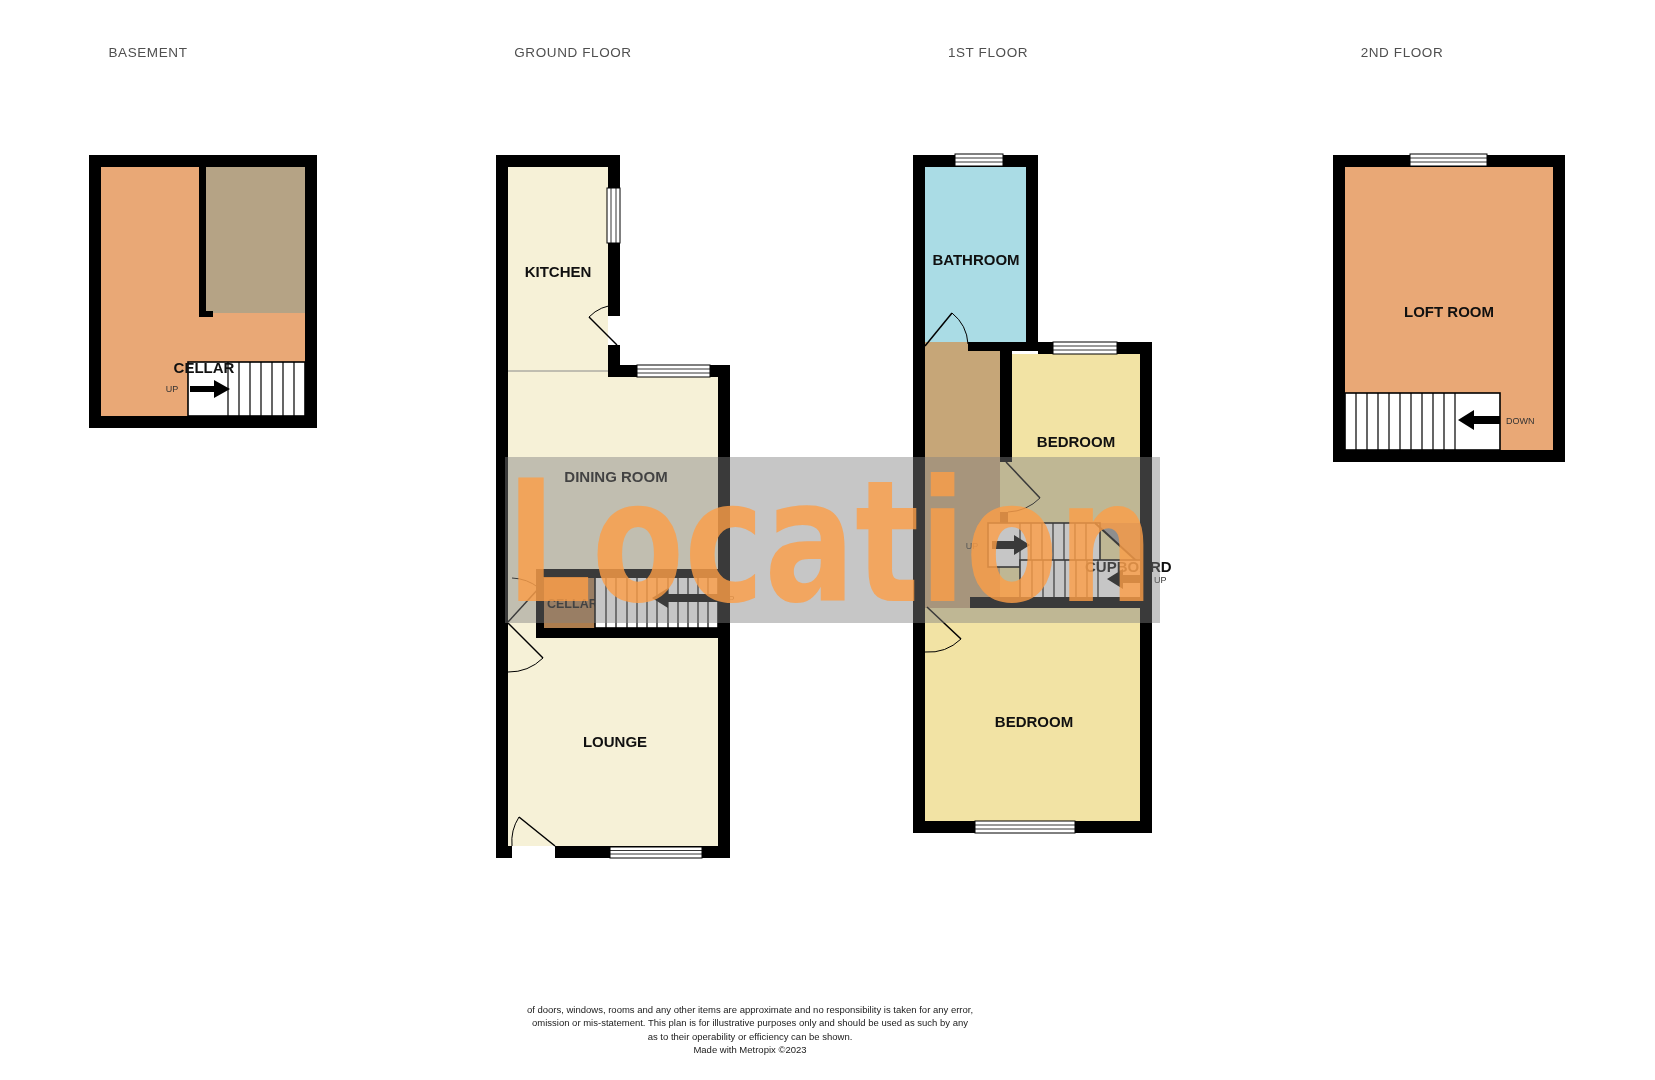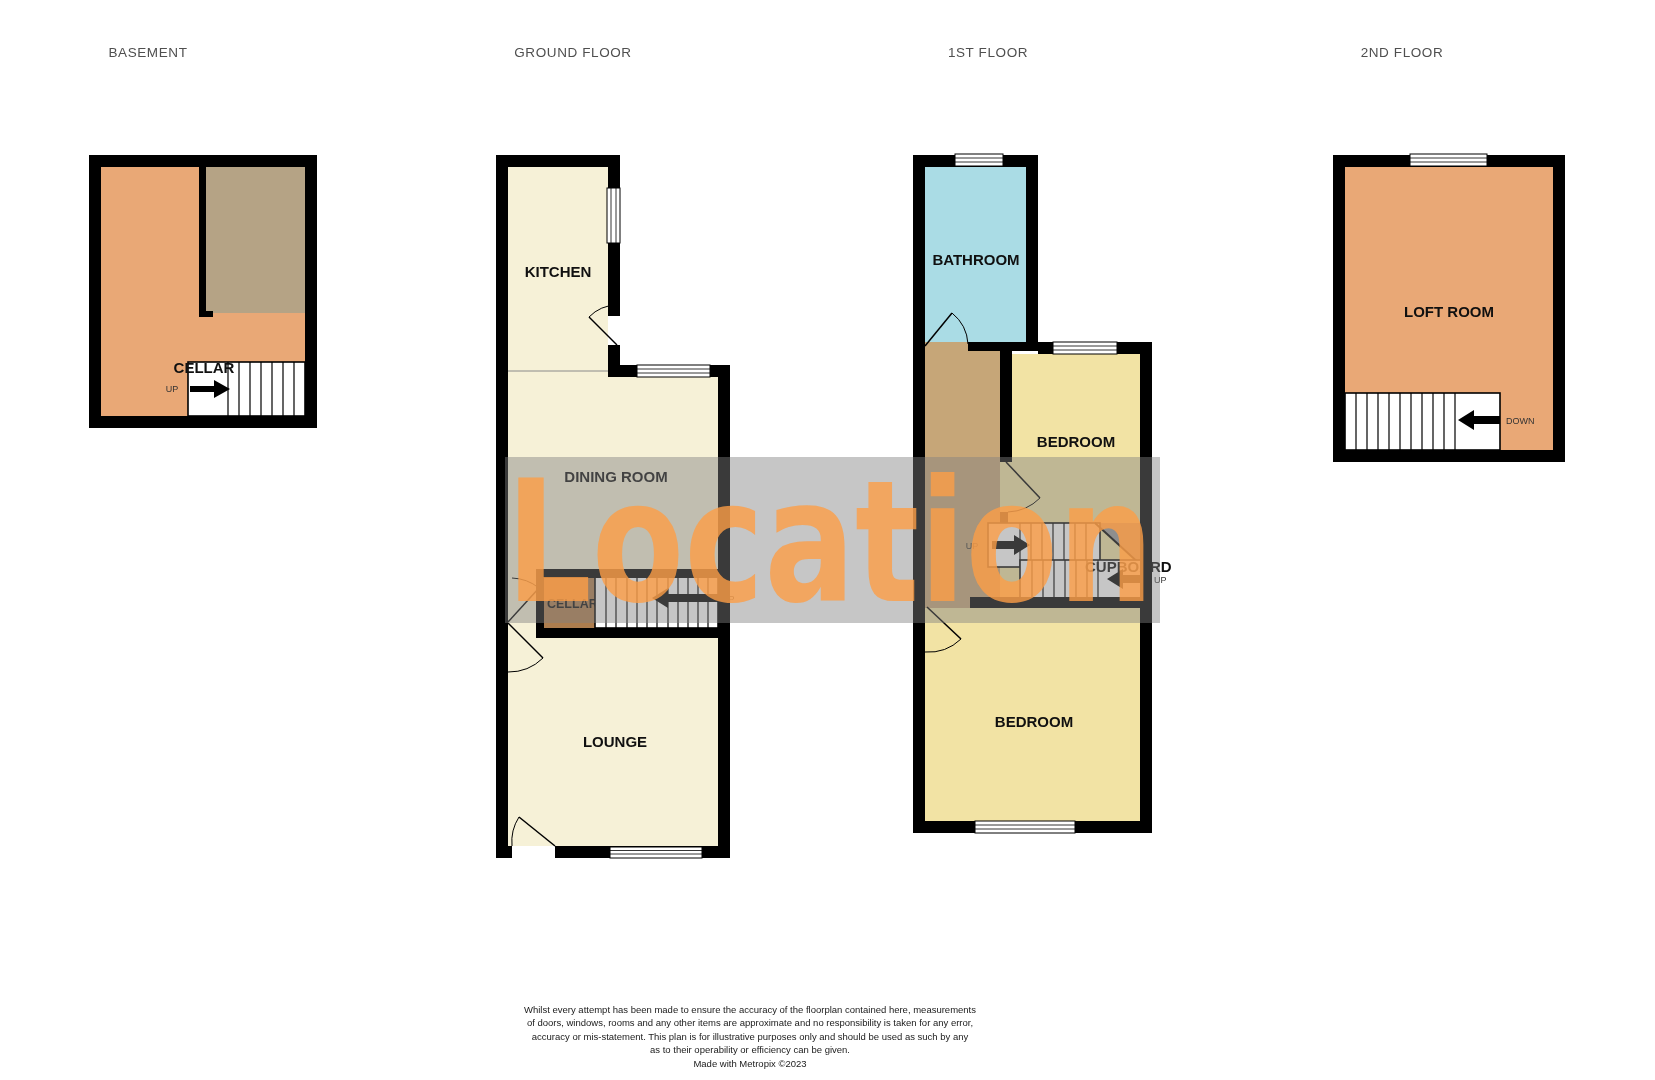--- a/index.html
+++ b/index.html
@@ -192,21 +192,20 @@
   </g>
 
   <g>
     <rect x="505" y="457" width="655" height="166" fill="rgba(128,128,128,0.45)"></rect>
     <text class="watermark-text" x="506" y="601" font-size="170" textLength="648" lengthAdjust="spacingAndGlyphs" fill="rgba(253,158,70,0.8)">Location</text>
   </g>
 </svg>
 
 
 <div id="disclaimer">
-  <div>Whilst every attempt has been made to ensure the accuracy of the floorplan contained here, measurements</div>
   <div>of doors, windows, rooms and any other items are approximate and no responsibility is taken for any error,</div>
-  <div>accuracy or mis-statement. This plan is for illustrative purposes only and should be used as such by any</div>
-  <div>as to their operability or efficiency can be given.</div>
+  <div>omission or mis-statement. This plan is for illustrative purposes only and should be used as such by any</div>
+  <div>as to their operability or efficiency can be shown.</div>
   <div>Made with Metropix ©2023</div>
 </div>
 
 
 
 
 </body></html>

